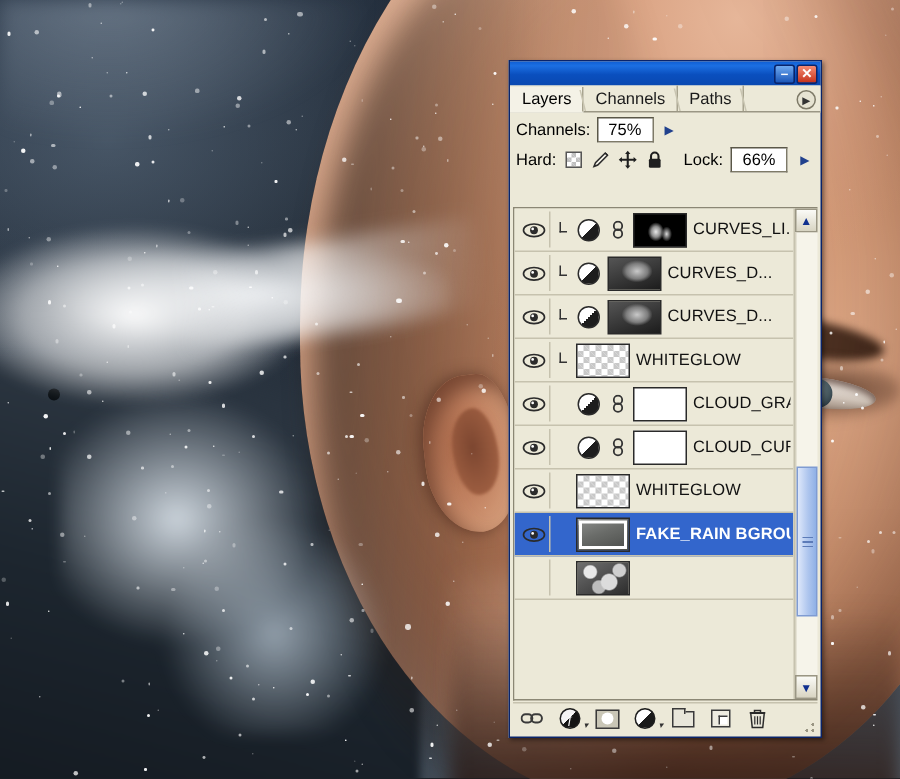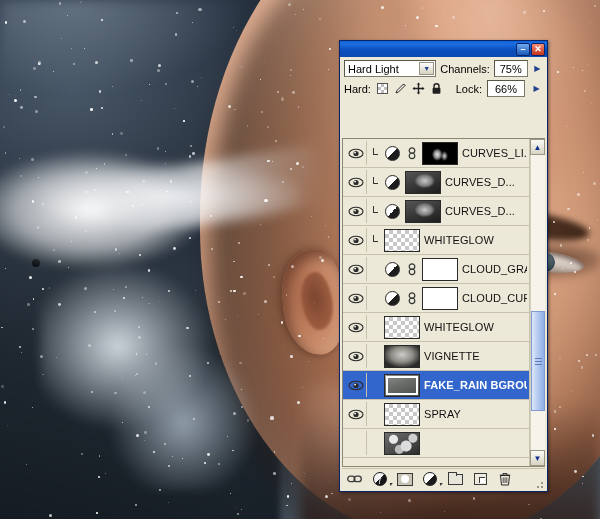--- a/index.html
+++ b/index.html
@@ -701,26 +701,34 @@
     </div>
 </div>
 
 <div id="palette">
 
   <div class="titlebar">
     <span class="tb-btn tb-min">–</span>
     <span class="tb-btn tb-close">✕</span>
   </div>
 
+  <div class="tabbar">
+    <div class="tab active">
+      <span>Layers</span>
+    </div>
+    <div class="tab">
+      <span>Channels</span>
+    </div>
+    <div class="tab">
+      <span>Paths</span>
+    </div>
+    <div class="tab-arrow">▶</div>
+  </div>
 
   <div class="ctrlrow">
-    <div class="blend-select">
-      <span>Hard Light</span>
-      <span class="blend-arrow">▼</span>
-    </div>
     <span class="lbl">Channels:</span>
     <div class="numbox">
       <span>75%</span>
     </div>
     <span class="spin">▶</span>
   </div>
 
   <div class="lockrow">
     <span class="lbl">Hard:</span>
     <span class="lock-ico">
@@ -860,55 +868,31 @@
             <svg class="eye-ico" viewBox="0 0 16 11">
               <ellipse cx="8" cy="5.5" rx="7" ry="4.2" fill="none" stroke="#2b2b2b" stroke-width="1.1"></ellipse>
               <circle cx="8" cy="5.5" r="2.6" fill="#2b2b2b"></circle>
               <circle cx="7.1" cy="4.6" r=".9" fill="#fff"></circle>
             </svg>
           </div>
           <div class="indent-cell"></div>
           <div class="thumb checker"></div>
           <div class="rowname">WHITEGLOW</div>
         </div>
-        <div class="row">
-          <div class="eyecell">
-            <svg class="eye-ico" viewBox="0 0 16 11">
-              <ellipse cx="8" cy="5.5" rx="7" ry="4.2" fill="none" stroke="#2b2b2b" stroke-width="1.1"></ellipse>
-              <circle cx="8" cy="5.5" r="2.6" fill="#2b2b2b"></circle>
-              <circle cx="7.1" cy="4.6" r=".9" fill="#fff"></circle>
-            </svg>
-          </div>
-          <div class="indent-cell"></div>
-          <div class="thumb th-vignette"></div>
-          <div class="rowname">VIGNETTE</div>
-        </div>
         <div class="row selected">
           <div class="eyecell">
             <svg class="eye-ico" viewBox="0 0 16 11">
               <ellipse cx="8" cy="5.5" rx="7" ry="4.2" fill="none" stroke="#2b2b2b" stroke-width="1.1"></ellipse>
               <circle cx="8" cy="5.5" r="2.6" fill="#2b2b2b"></circle>
               <circle cx="7.1" cy="4.6" r=".9" fill="#fff"></circle>
             </svg>
           </div>
           <div class="indent-cell"></div>
           <div class="thumb th-rain sel-out"></div>
           <div class="rowname">FAKE_RAIN BGROUND</div>
-        </div>
-        <div class="row">
-          <div class="eyecell">
-            <svg class="eye-ico" viewBox="0 0 16 11">
-              <ellipse cx="8" cy="5.5" rx="7" ry="4.2" fill="none" stroke="#2b2b2b" stroke-width="1.1"></ellipse>
-              <circle cx="8" cy="5.5" r="2.6" fill="#2b2b2b"></circle>
-              <circle cx="7.1" cy="4.6" r=".9" fill="#fff"></circle>
-            </svg>
-          </div>
-          <div class="indent-cell"></div>
-          <div class="thumb checker"></div>
-          <div class="rowname">SPRAY</div>
         </div>
         <div class="row">
           <div class="eyecell"></div>
           <div class="indent-cell"></div>
           <div class="thumb th-cloud"></div>
         </div>
       </div>
     <div class="vscroll">
       <div class="sb-btn">▲</div>
       <div class="sb-track">

